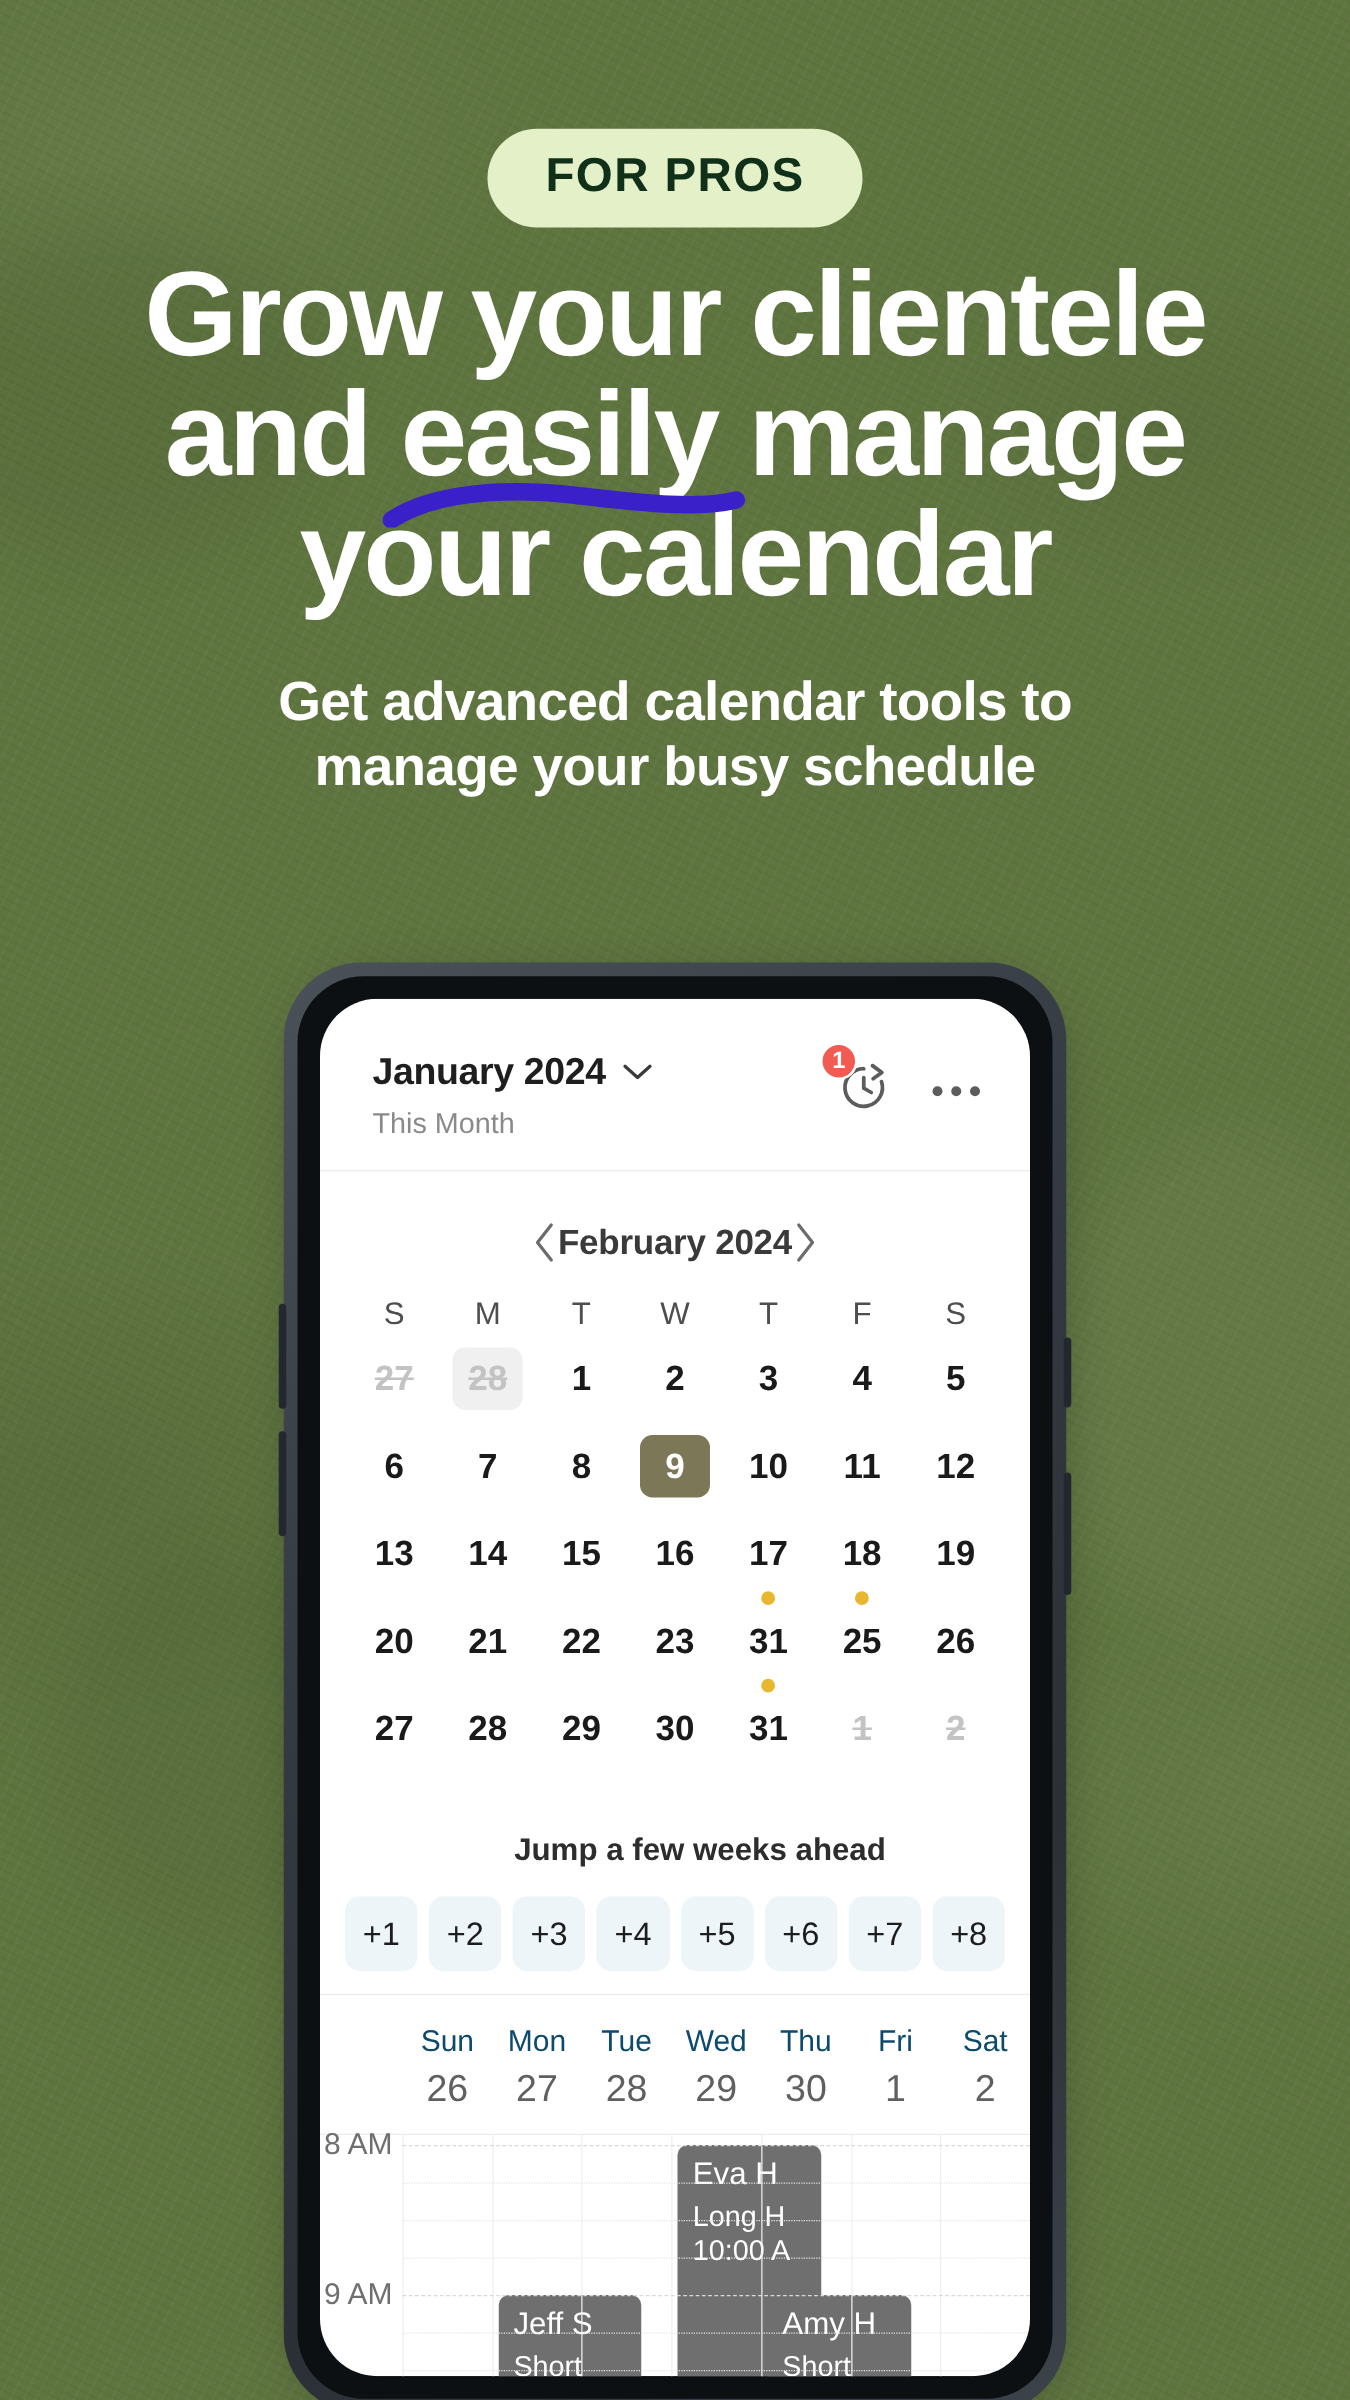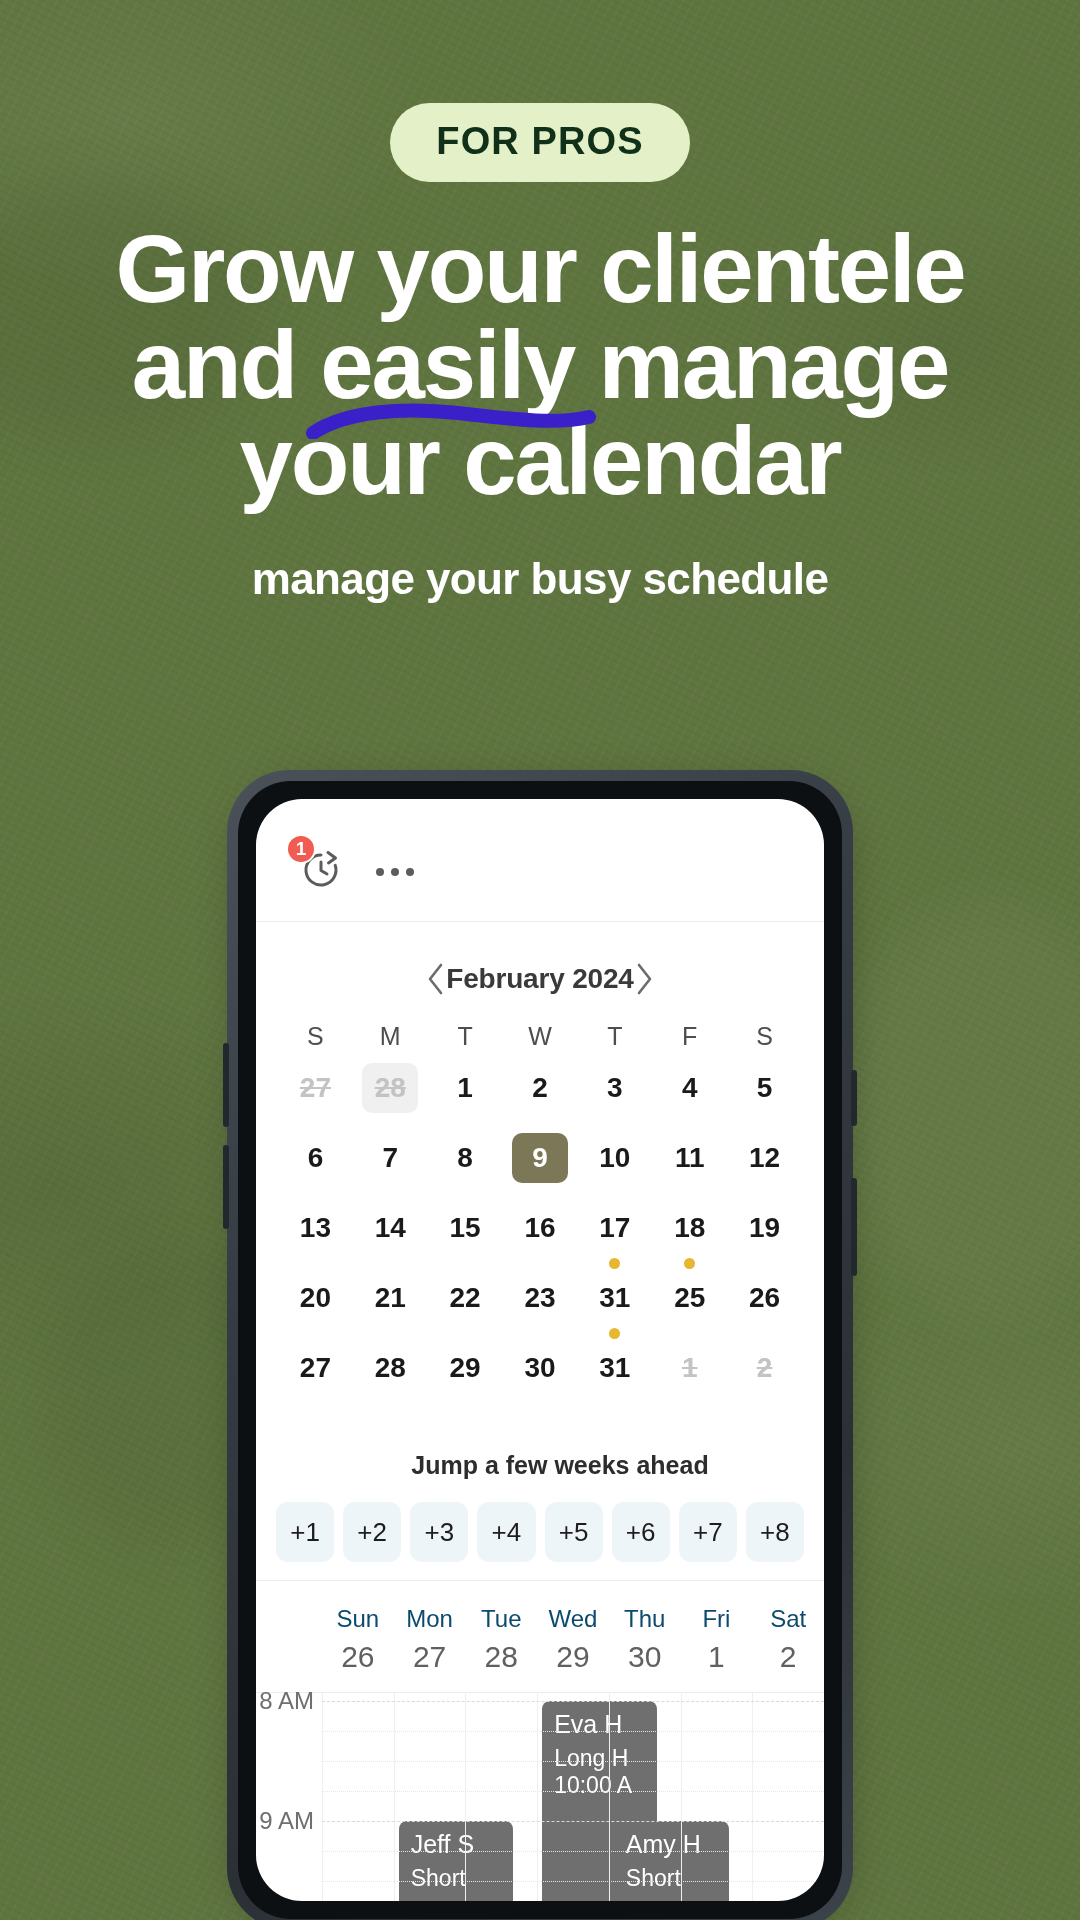--- a/index.html
+++ b/index.html
@@ -40,21 +40,21 @@
     background: #e4f0c8;
     color: #10301a;
     font-size: 38px;
     font-weight: 800;
     letter-spacing: 1.1px;
     padding: 17px 46px 19px;
     border-radius: 46px;
   }
 
   #headline {
-    margin-top: 39px;
+    margin-top: 22px;
     color: #ffffff;
     font-size: 96px;
     line-height: 1.0;
     font-weight: 800;
     letter-spacing: -2.2px;
     position: relative;
   }
   #headline .hl-line { display: block; white-space: nowrap; }
   .accent-word { position: relative; display: inline-block; }
   #underline-swoosh {
@@ -250,36 +250,46 @@
 
   <h1 id="headline">
     <span class="hl-line">Grow your clientele</span>
     <span class="hl-line"><span>and </span><span class="accent-word"><span>easily</span><svg id="underline-swoosh" viewBox="0 0 290 44" fill="none" xmlns="http://www.w3.org/2000/svg">
             <path d="M7 38 C 40 16, 96 12, 152 18 C 205 24, 250 30, 283 22" stroke="#3a20c8" stroke-width="14" stroke-linecap="round"></path>
           </svg></span><span> manage</span></span>
     <span class="hl-line">your calendar</span>
   </h1>
 
   <p id="subheadline">
+    <span>Get advanced calendar tools to</span>
     <span>manage your busy schedule</span>
   </p>
 </div>
 
 <div id="phone-wrap">
   <div id="phone-shadow"></div>
   <div id="phone-frame">
     <div class="side-btn" id="btn-volume-up"></div>
     <div class="side-btn" id="btn-volume-down"></div>
     <div class="side-btn" id="btn-power"></div>
     <div class="side-btn" id="btn-power-2"></div>
     <div id="phone-bezel">
       <div id="phone-screen">
         <div id="app">
 
           <div id="app-header">
+            <div>
+              <div id="month-title-row">
+                <span id="month-title">January 2024</span>
+                <svg class="chev" width="26" height="16" viewBox="0 0 26 16" fill="none" xmlns="http://www.w3.org/2000/svg">
+                    <path d="M3 3 L13 12 L23 3" stroke="#3a3a3a" stroke-width="2.6" stroke-linecap="round" stroke-linejoin="round"></path>
+                  </svg>
+              </div>
+              <div id="this-month">This Month</div>
+            </div>
             <div id="header-actions">
               <div id="history-icon-wrap">
                 <svg width="46" height="46" viewBox="0 0 46 46" fill="none" xmlns="http://www.w3.org/2000/svg">
                   <path d="M23 8 a15 15 0 1 0 14.2 10.3" stroke="#5c5c5c" stroke-width="3" stroke-linecap="round" fill="none"></path>
                   <path d="M30 5.5 L37.5 11 L30.5 16" stroke="#5c5c5c" stroke-width="3" stroke-linecap="round" stroke-linejoin="round" fill="none"></path>
                   <path d="M23 15 L23 23.5 L29 27" stroke="#5c5c5c" stroke-width="3" stroke-linecap="round" stroke-linejoin="round" fill="none"></path>
                 </svg>
                 <span id="history-badge">1</span>
               </div>
               <div id="more-dots">

